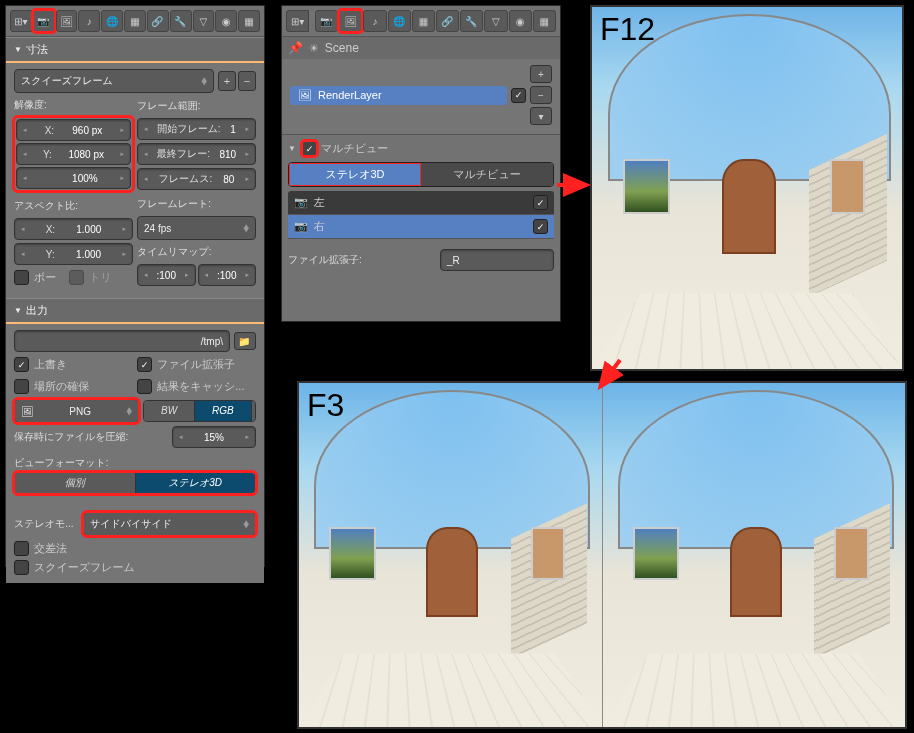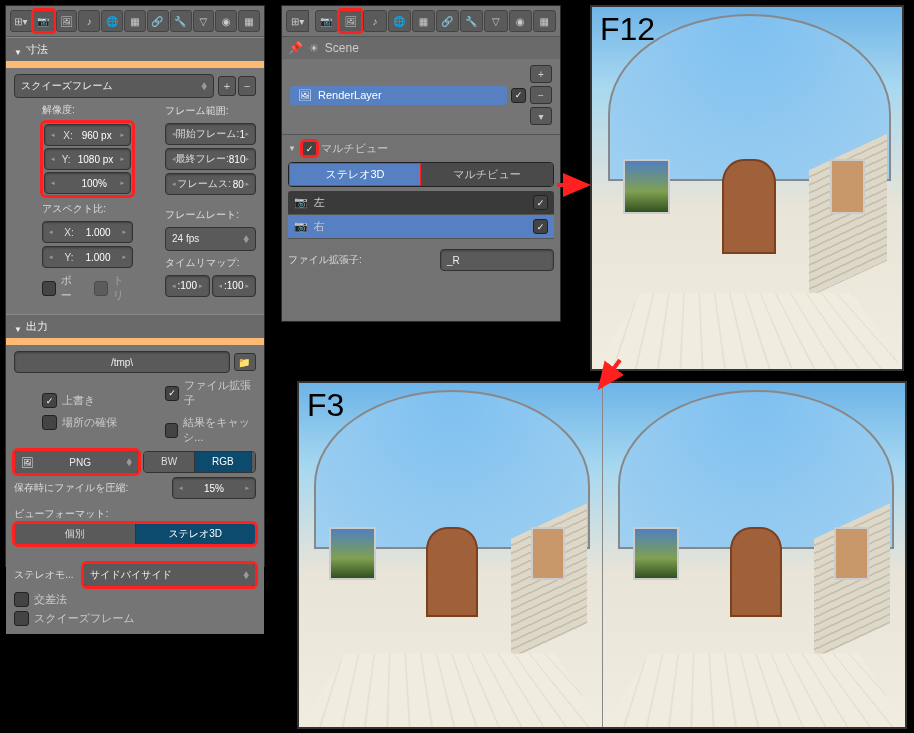--- a/index.html
+++ b/index.html
@@ -45,23 +45,23 @@
   }
   .tool-btn:first-child { border-radius: 3px 0 0 3px; }
   .tool-sep { width: 4px; }
   
   .section-header {
     background: #6a6a6a;
     padding: 4px 8px;
     font-size: 11px;
     color: #eee;
     display: flex;
-    align-items: flex-end;
+    align-items: center;
     border-top: 1px solid #888;
-    border-bottom: 7px solid #fdba74;
+    border-bottom: 2px solid #fdba74;
   }
   .section-header::before {
     content: "▼";
     font-size: 8px;
     margin-right: 4px;
   }
   .section-body {
     background: #757575;
     padding: 6px 8px;
   }
@@ -70,21 +70,20 @@
     display: flex;
     gap: 4px;
     margin-bottom: 3px;
     align-items: center;
   }
   .col {
     flex: 1;
     display: flex;
     flex-direction: column;
     gap: 3px;
-    margin-left: 28px;
   }
   
   .label {
     color: #ddd;
     font-size: 10px;
     padding: 2px 0;
   }
   
   .field {
     background: #5a5a5a;
@@ -133,20 +132,21 @@
     background: #5a5a5a;
     padding: 3px 17px;
     font-size: 10px;
     color: #ddd;
     border-right: 1px solid #333;
     cursor: pointer;
     flex: 1;
     text-align: center;
     height: 14px;
     line-height: 14px;
+    font-style: italic;
   }
   .btn-seg:last-child { border-right: none; }
   .btn-seg.active {
     background: #0c4a6e;
     color: #fff;
   }
   
   .checkbox-row {
     display: flex;
     align-items: center;
@@ -443,21 +443,21 @@
         </div>
       </div>
     </div>
   </div>
 
   <div class="section-header">
       <span>出力</span>
     </div>
   <div class="section-body">
     <div class="row">
-      <div class="field" style="flex:1; justify-content:center;">
+      <div class="field" style="flex:1; justify-content:flex-end;">
           <span>/tmp\</span>
         </div>
       <div class="sq-btn">📁</div>
     </div>
     <div class="row">
       <div class="col">
         <div class="checkbox-row">
             <span class="cb checked"></span>
             <span>上書き</span>
           </div>

